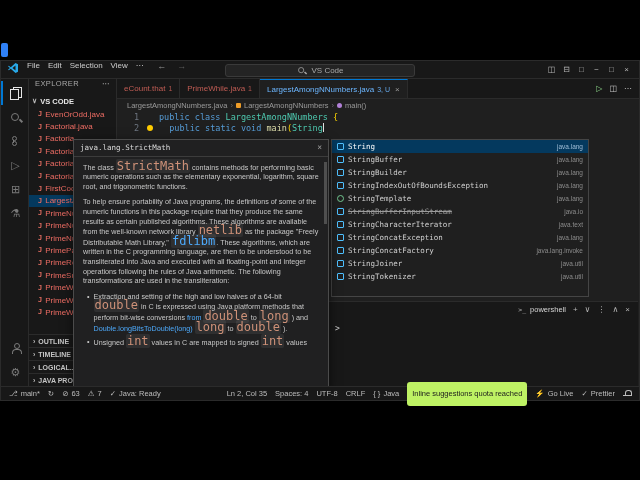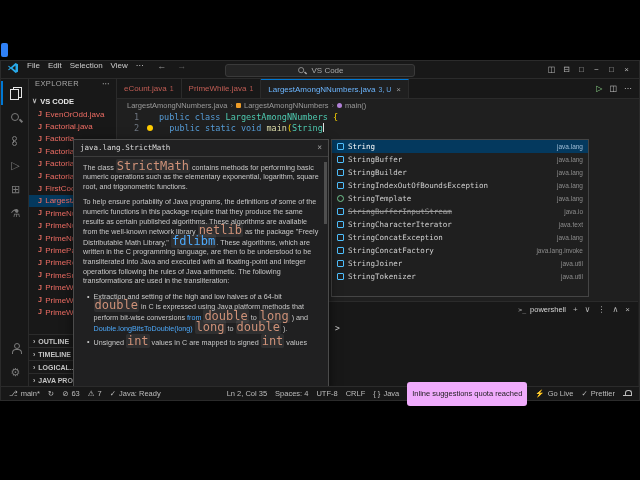--- a/index.html
+++ b/index.html
@@ -112,21 +112,21 @@
   .ticon{font-family:"DejaVu Sans Mono",monospace;font-size:6.5px;color:#bbb}
   .ph-ic{color:#b5b5b5;font-size:8px}
   .panel-body{position:relative;height:70px;font-family:"DejaVu Sans Mono",monospace;font-size:8px;color:#ccc}
   .prompt{position:absolute;left:218px;top:7px}
 
   
   .statusbar{position:absolute;left:0;right:0;bottom:0;height:14px;background:#181818;border-top:1px solid #2b2b2b;
     display:flex;align-items:center;font-size:7.5px;color:#bdbdbd;padding:0 4px;z-index:60}
   .st{padding:0 4px;display:flex;align-items:center;gap:3px;white-space:nowrap}
   .st .gl{font-size:7.5px}
-  .st.pill{background:#f0abfc;color:#1c1c1c;border-radius:3px;height:24px;margin:0 4px;padding:0 5px}
+  .st.pill{background:#bef264;color:#1c1c1c;border-radius:3px;height:24px;margin:0 4px;padding:0 5px}
   .st-right{margin-left:auto;display:flex;align-items:center}
 </style>
 </head>
 <body>
 
 <div class="screen">
   <div class="stray"></div>
 
   <div class="win">
 
@@ -284,21 +284,21 @@
             <div class="row">
               <span class="chev">›</span>
               <span>JAVA PRO...</span>
             </div>
           </div>
       </div>
 
       <div class="editor">
         <div class="tabs" id="tabs">
             <div class="tab">
-              <span class="tname">eCount.java</span>
+              <span class="tname">eCount.that</span>
               <span class="badge">1</span>
             </div>
             <div class="tab">
               <span class="tname">PrimeWhile.java</span>
               <span class="badge">1</span>
             </div>
             <div class="tab active">
               <span class="tname">LargestAmongNNumbers.java</span>
               <span class="badge">3, U</span>
               <span class="tclose">×</span>

